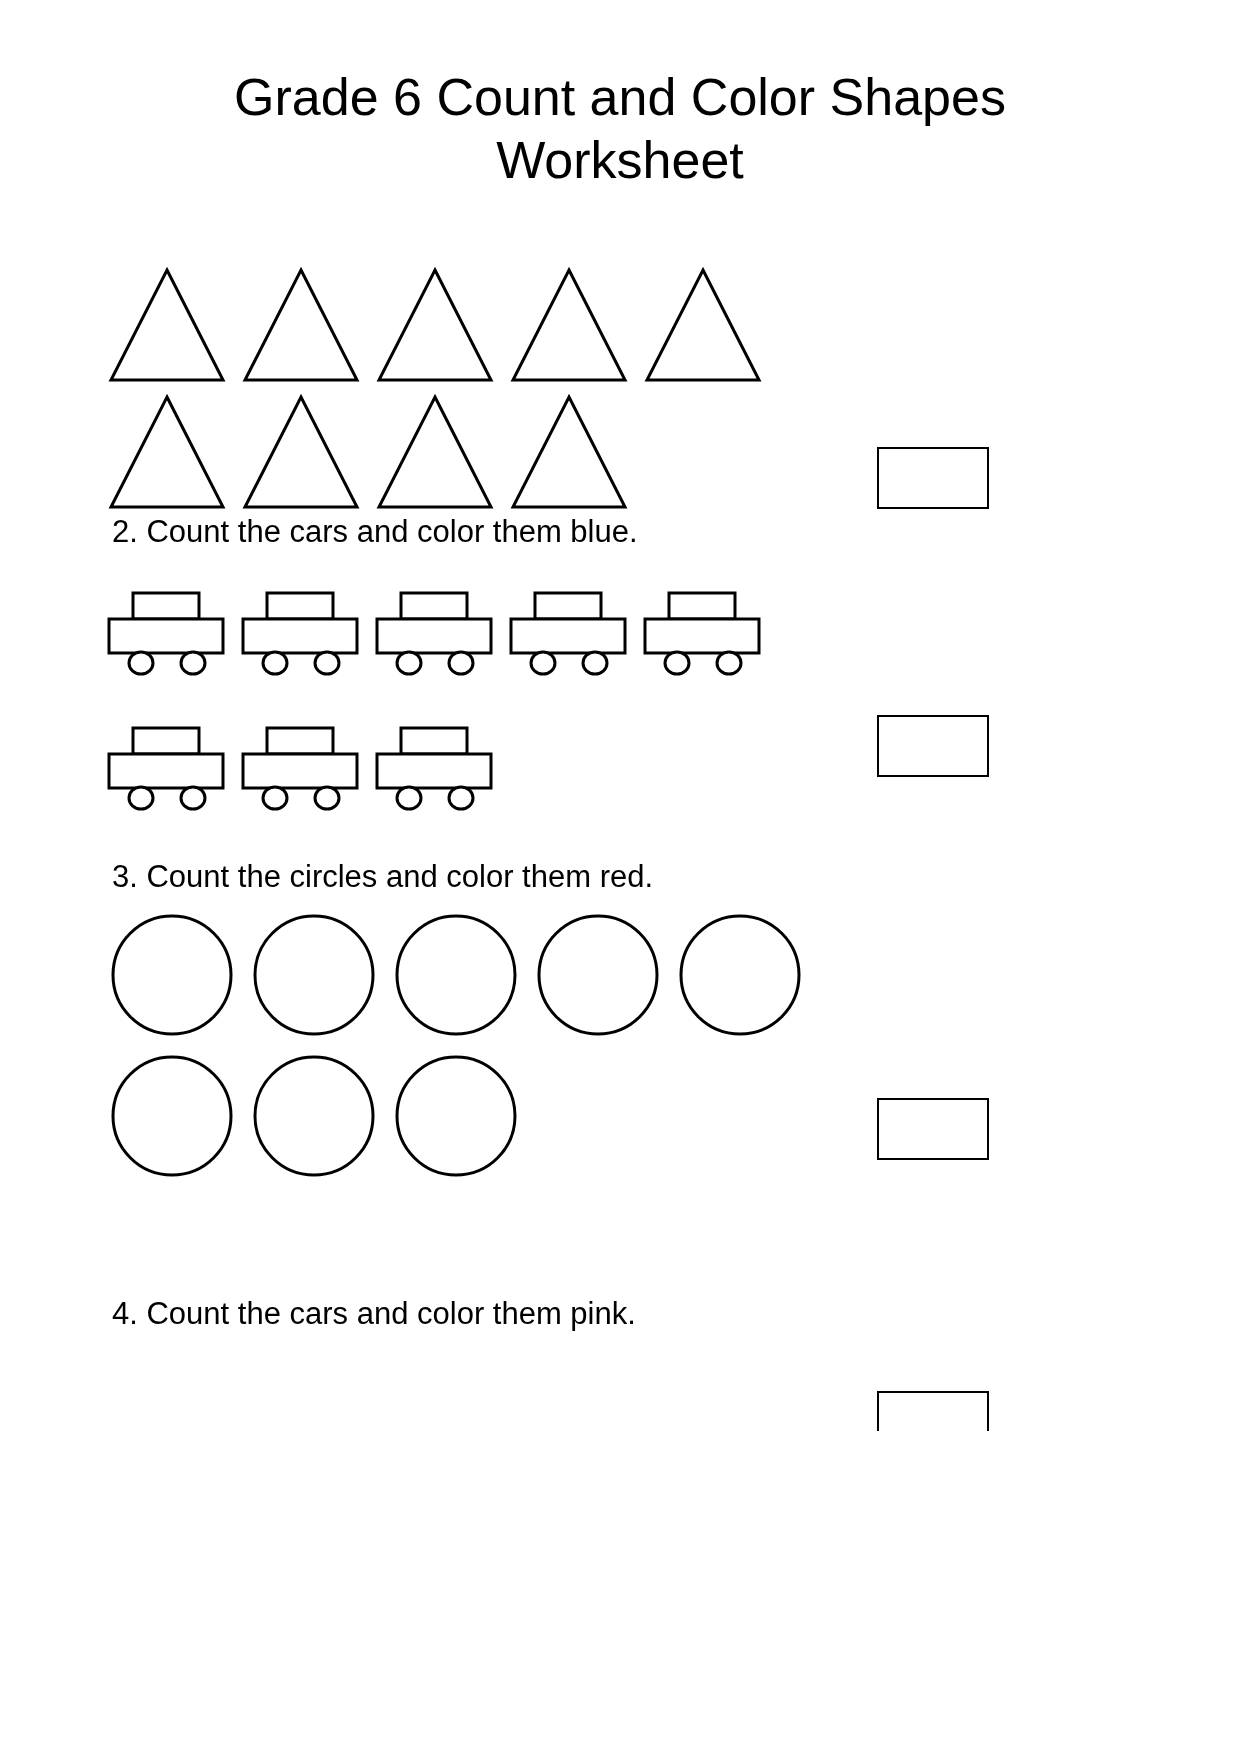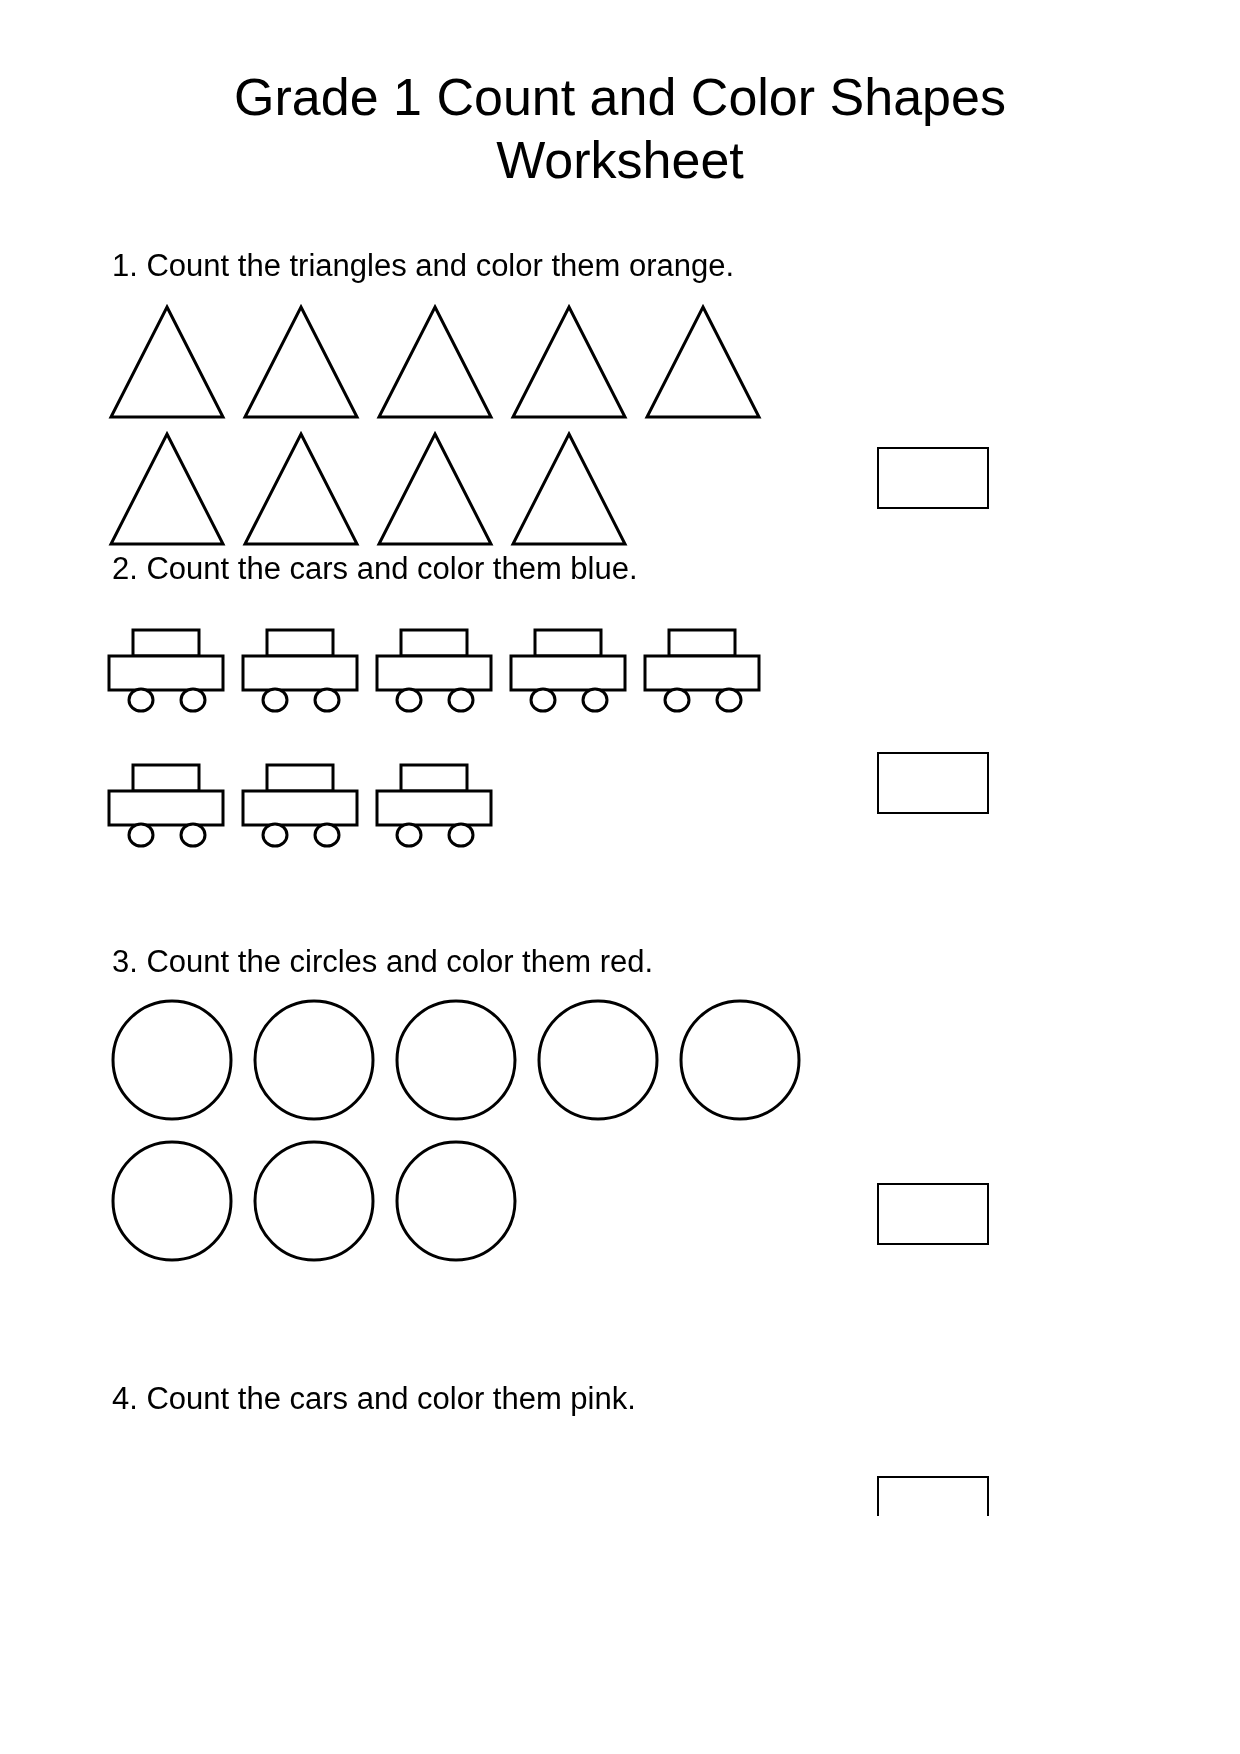--- a/index.html
+++ b/index.html
@@ -87,24 +87,23 @@
     box-sizing: border-box;
     background: #fff;
   }
   svg { display: block; overflow: visible; }
 </style>
 </head>
 <body>
 
 <div class="page">
 
-  <h1 class="title">Grade 1 Count and Color Shapes Worksheet</h1>
+  <h1 class="title">Grade 6 Count and Color Shapes Worksheet</h1>
 
   <div class="section" style="margin-top: 54px;">
-    <p class="q-text">1. Count the triangles and color them orange.</p>
     <div class="shape-area">
       <div class="row">
         <span class="tri">
             <svg viewBox="0 0 132 122" width="132" height="122">
               <polygon points="62,6 118,116 6,116" fill="#ffffff" stroke="#000000" stroke-width="3"></polygon>
             </svg>
           </span>
         <span class="tri">
             <svg viewBox="0 0 132 122" width="132" height="122">
               <polygon points="62,6 118,116 6,116" fill="#ffffff" stroke="#000000" stroke-width="3"></polygon>
@@ -220,21 +219,21 @@
               <rect x="4" y="32" width="114" height="34" fill="#ffffff" stroke="#000000" stroke-width="3"></rect>
               <ellipse cx="36" cy="76" rx="12" ry="11" fill="#ffffff" stroke="#000000" stroke-width="3"></ellipse>
               <ellipse cx="88" cy="76" rx="12" ry="11" fill="#ffffff" stroke="#000000" stroke-width="3"></ellipse>
             </svg>
           </span>
       </div>
     </div>
     <div class="answer-box" style="left: 877px; top: 202px;"></div>
   </div>
 
-  <div class="section" style="margin-top: 92px;">
+  <div class="section" style="margin-top: 44px;">
     <p class="q-text">3. Count the circles and color them red.</p>
     <div class="shape-area" style="padding-top: 12px;">
       <div class="row circles">
         <span class="circ">
             <svg viewBox="0 0 140 132" width="140" height="132">
               <circle cx="67" cy="66" r="59" fill="#ffffff" stroke="#000000" stroke-width="3"></circle>
             </svg>
           </span>
         <span class="circ">
             <svg viewBox="0 0 140 132" width="140" height="132">

